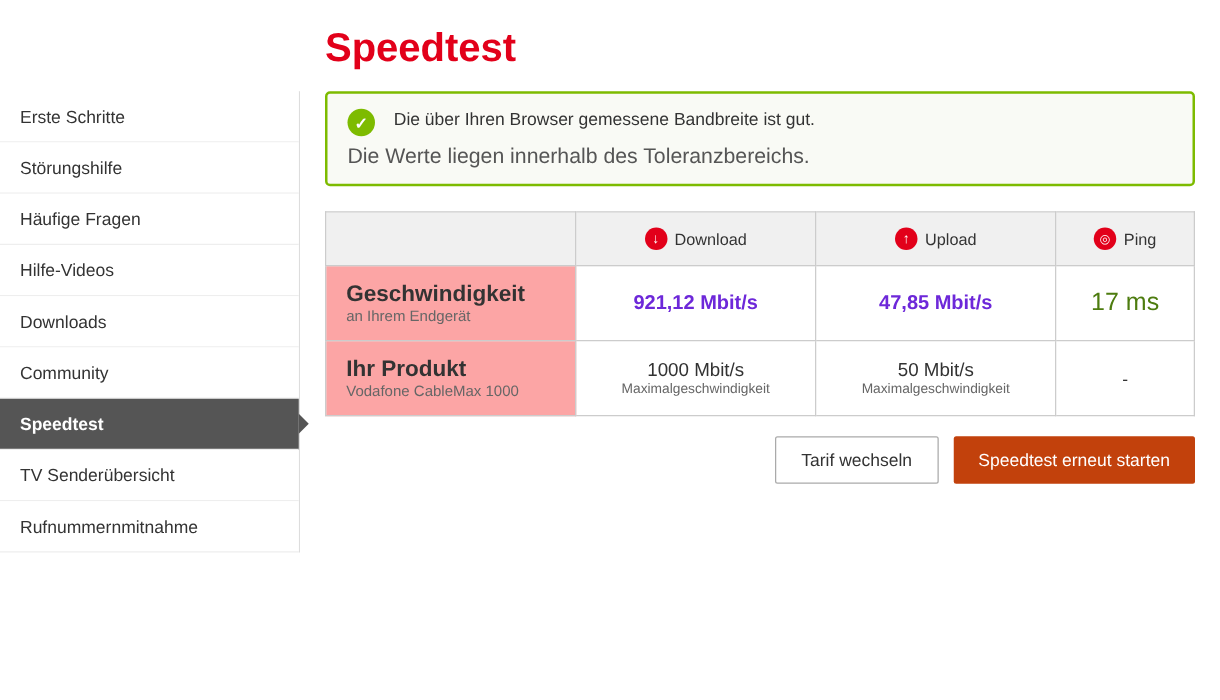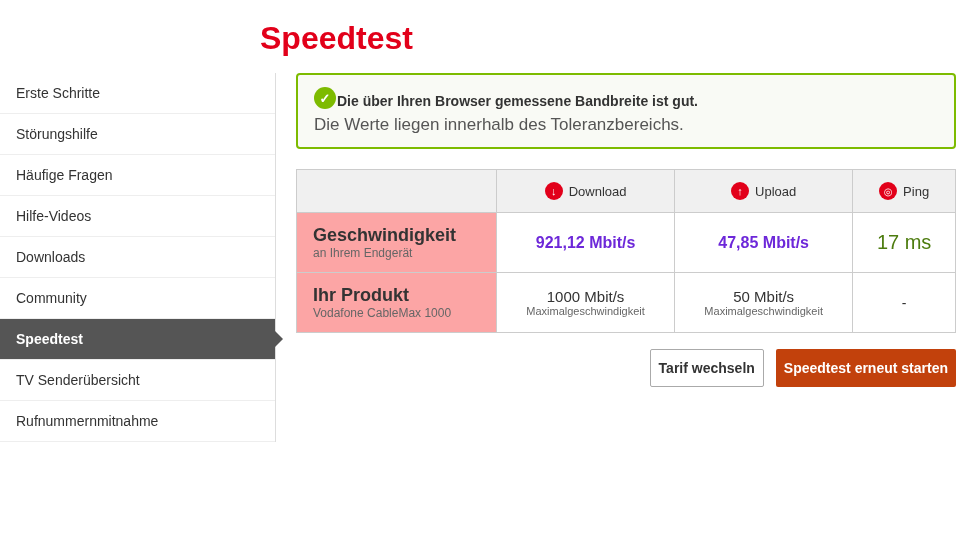--- a/index.html
+++ b/index.html
@@ -21,21 +21,21 @@
       padding: 20px 0 16px 260px;
     }
 
     .layout {
       display: flex;
       width: 976px;
     }
 
     
     .sidebar {
-      width: 276px;
+      width: 240px;
       flex-shrink: 0;
       border-right: 1px solid #ddd;
     }
 
     .sidebar-item {
       display: block;
       padding: 12px 16px;
       border-bottom: 1px solid #eee;
       cursor: pointer;
       color: #333;
@@ -74,23 +74,23 @@
     
     .status-box {
       border: 2px solid #7dbb00;
       background: #f9faf5;
       border-radius: 4px;
       padding: 12px 16px;
       margin-bottom: 20px;
     }
     .status-box-header {
       display: flex;
-      align-items: flex-end;
-      gap: 1px;
-      font-weight: bold;
+      align-items: flex-start;
+      gap: 15px;
+      font-weight: normal;
       font-size: 14px;
       margin-bottom: 6px;
     }
     .status-icon {
       width: 22px;
       height: 22px;
       background: #7dbb00;
       border-radius: 50%;
       display: flex;
       align-items: center;
@@ -195,26 +195,25 @@
     }
 
     
     .action-buttons {
       display: flex;
       justify-content: flex-end;
       gap: 12px;
       margin-top: 16px;
     }
     .btn {
-      padding: 10px 8px;
+      padding: 10px 20px;
       border: none;
       cursor: pointer;
       font-size: 14px;
       border-radius: 2px;
-      font-weight: bold;
     }
     .btn-secondary {
       background: #fff;
       border: 1px solid #aaa;
       color: #333;
     }
     .btn-primary {
       background: #c2410c;
       color: #fff;
     }

